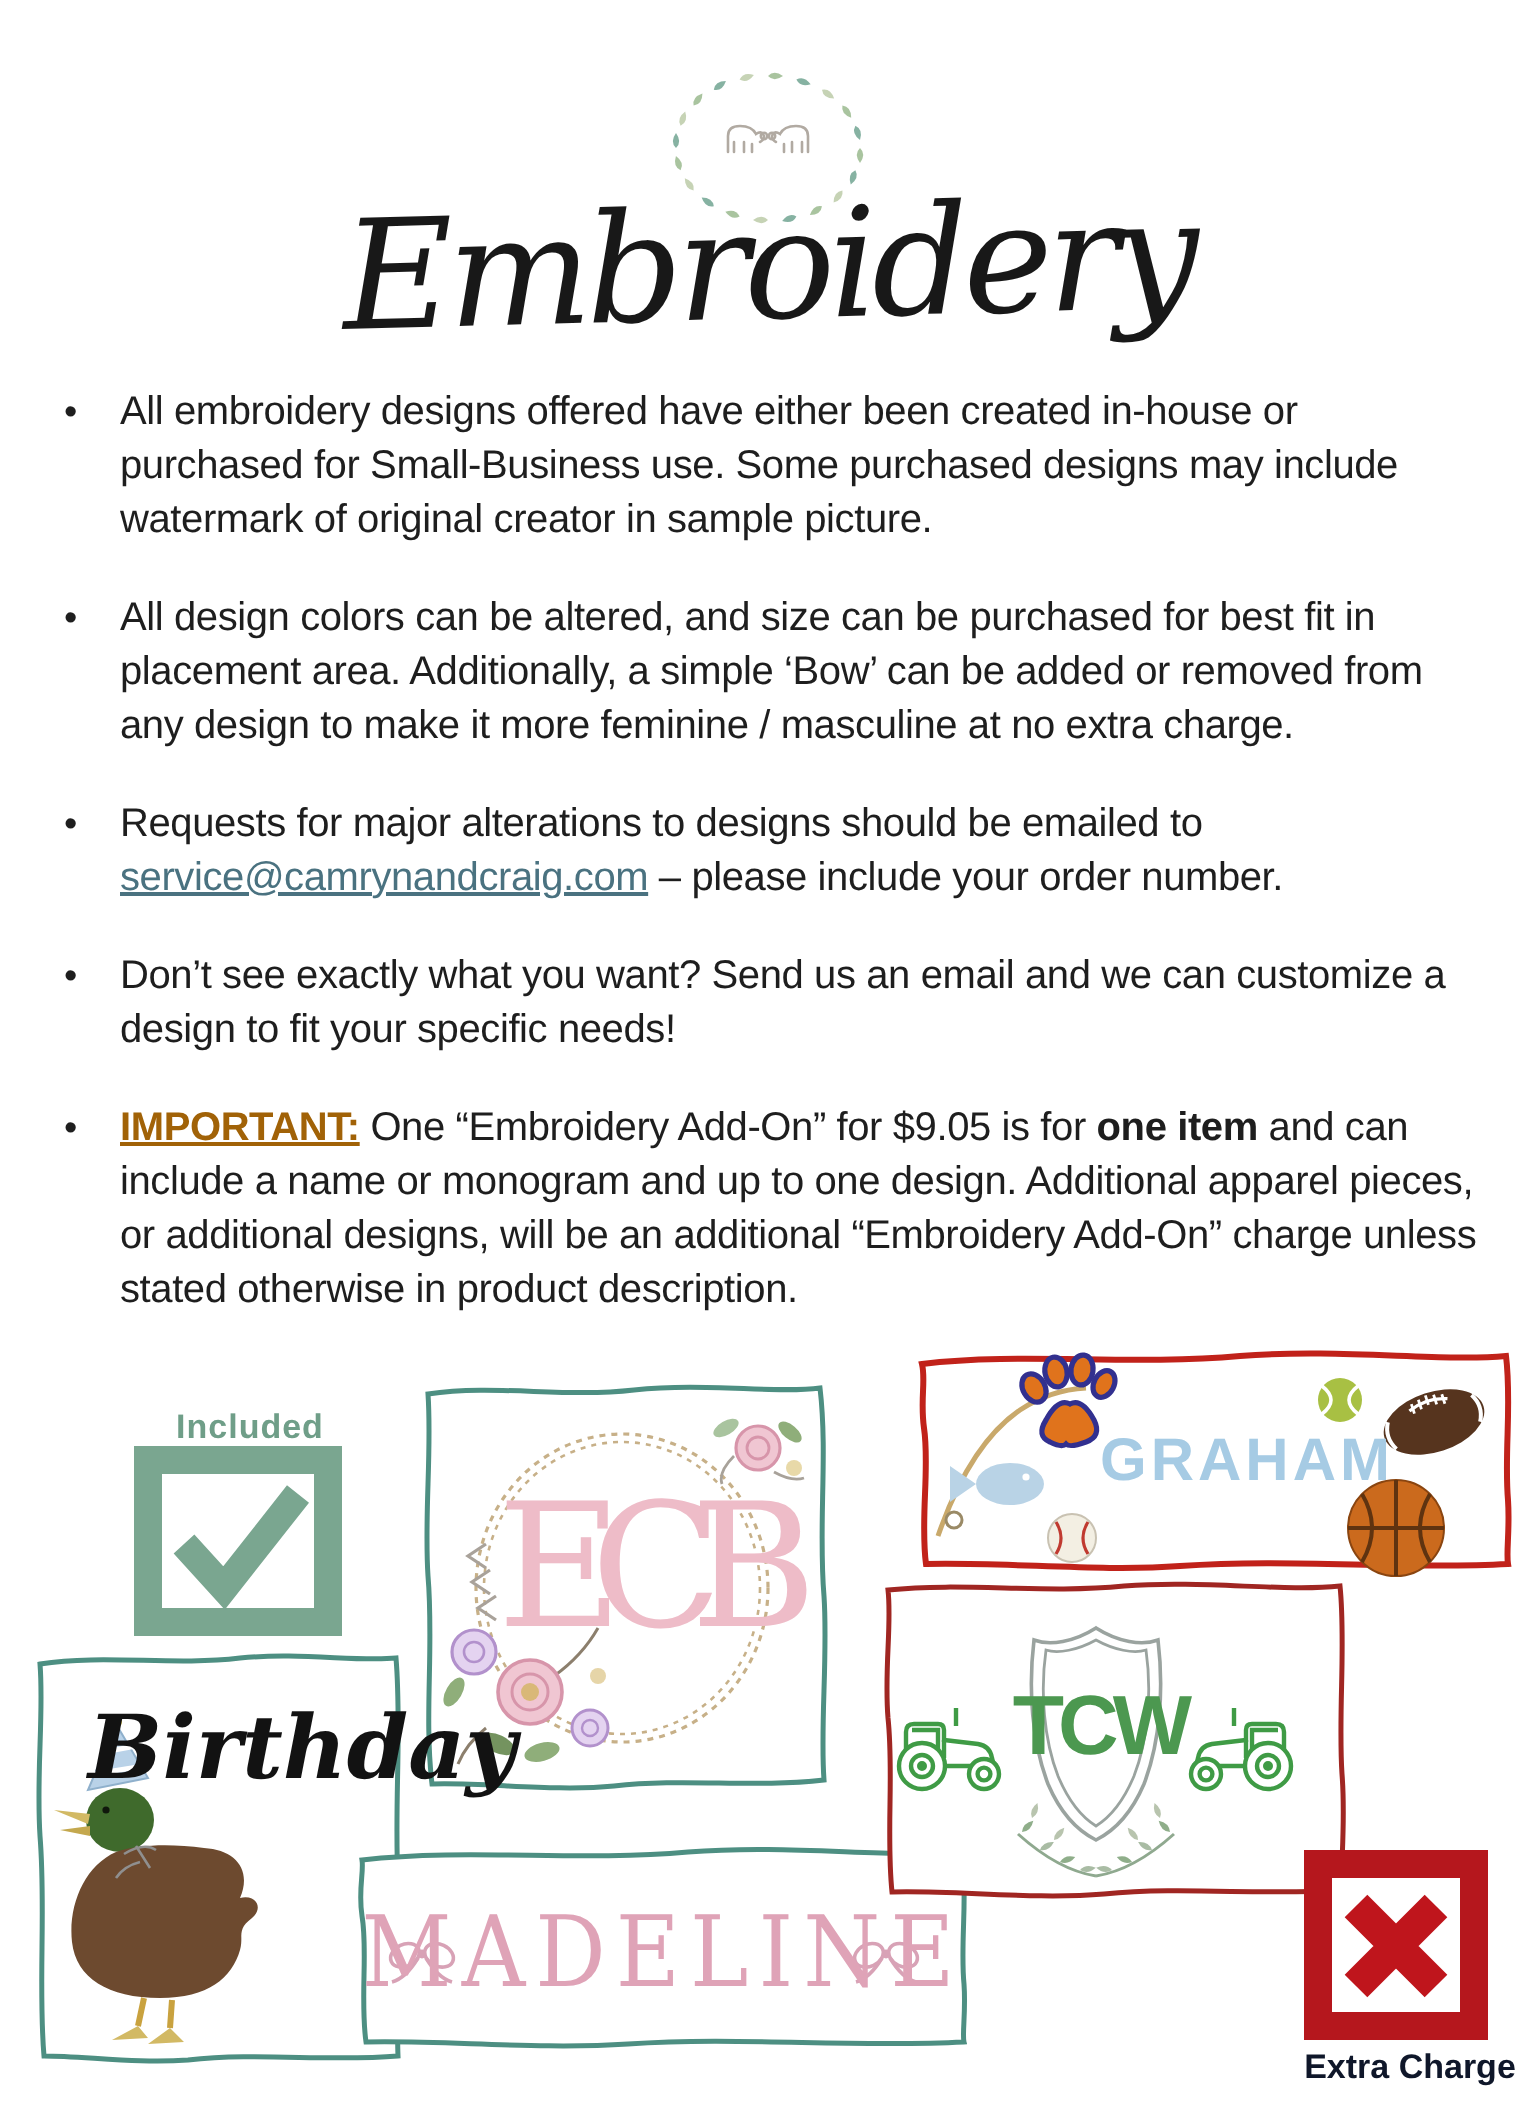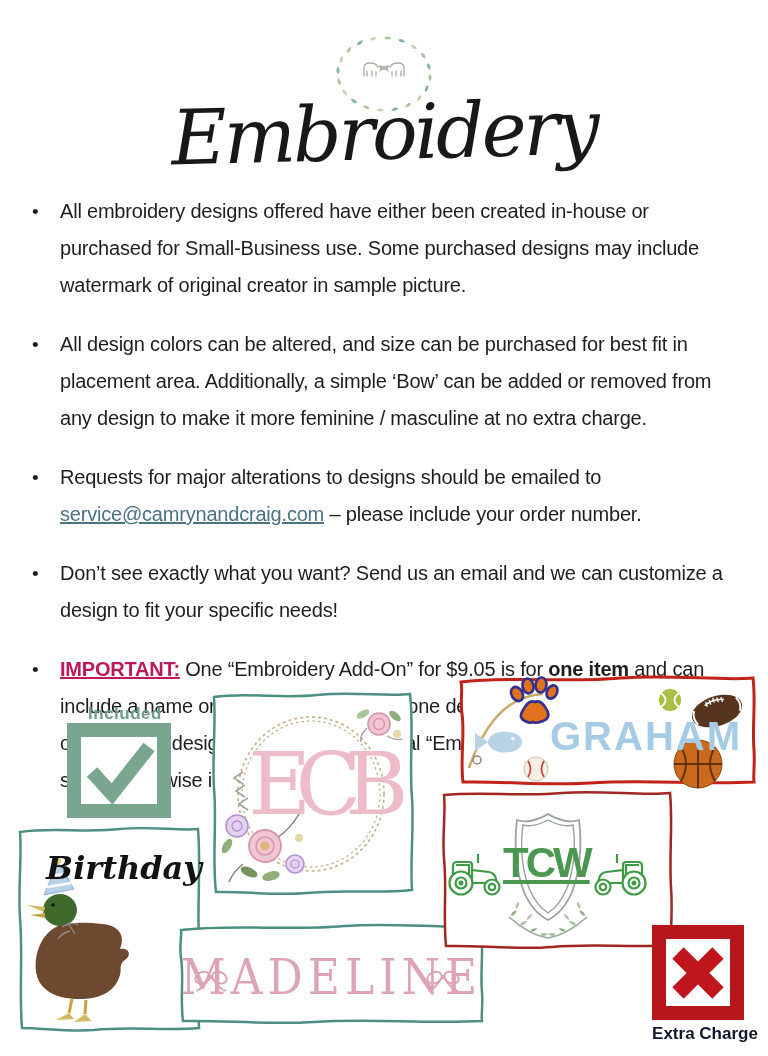--- a/index.html
+++ b/index.html
@@ -11,25 +11,25 @@
   .page-title {
     position:absolute; top:88px; left:0; right:0; text-align:center;
     font-family:"DejaVu Serif", serif; font-style:italic; font-weight:400;
     font-size:76px; color:#181818; letter-spacing:-3px; transform:rotate(-1.5deg);
   }
 
   
   .bullets { position:absolute; left:30px; top:193px; width:714px; list-style:none; }
   .bullets li {
     position:relative; padding-left:30px; margin-bottom:22px;
-    font-size:20px; line-height:37px; letter-spacing:-0.2px; color:#1e1e1e;
+    font-size:20px; line-height:27px; letter-spacing:-0.2px; color:#1e1e1e;
   }
   .bullets li::before { content:"•"; position:absolute; left:2px; top:0; font-size:19px; color:#1e1e1e; }
   .email-link { color:#4a7280; text-decoration:underline;text-align:center; }
-  .important-label { color:#be185d; font-weight:bold; text-decoration:underline;margin-top:36px; }
+  .important-label { color:#a16207; font-weight:bold; text-decoration:underline;margin-top:36px; }
   .bold-text { font-weight:bold; }
 
   
   .collage { position:absolute; inset:0; }
   .frame { position:absolute; }
   .frame svg.border-svg { position:absolute; inset:0; overflow:visible; }
   .overlay-label { position:absolute; white-space:nowrap; }
 
   .included-label {
     left:80px; top:704px; width:90px; text-align:center;
@@ -37,30 +37,30 @@
   }
   .included-box { position:absolute; left:66px; top:722px; }
 
   .ecb-text {
     left:16px; right:0; top:46px; text-align:center;
     font-family:"DejaVu Serif", serif; font-size:86px;
     color:#eebcc8; letter-spacing:-16px;
   }
   .graham-text {
     left:95px; top:42px; width:130px; text-align:center;
-    font-size:40px; font-weight:bold; color:#a6cbe4; letter-spacing:2px;
+    font-size:30px; font-weight:bold; color:#a6cbe4; letter-spacing:2px;
   }
   .tcw-text {
-    left:66px; top:52px; width:90px; text-align:left;
-    font-size:42px; font-weight:bold; color:#4c9850; letter-spacing:-3px;text-decoration:underline;
+    left:66px; top:52px; width:90px; text-align:right;
+    font-size:42px; font-weight:bold; color:#4c9850; letter-spacing:-3px;
   }
   .birthday-1 {
     left:30px; top:26px; width:160px; text-align:center;
     font-family:"DejaVu Serif", serif; font-style:italic; font-weight:bold;
-    font-size:32px; color:#121212;
+    font-size:44px; color:#121212;
   }
   .birthday-2 {
     left:50px; top:80px; width:130px; text-align:center;
     font-family:"DejaVu Serif", serif; font-style:italic; font-weight:bold;
     font-size:34px; color:#121212;
   }
   .madeline-text {
     left:0; right:0; top:28px; text-align:center;
     font-family:"DejaVu Serif", serif; font-size:44px; font-weight:400;
     color:#dfa3b7; letter-spacing:5px; transform:scaleY(1.12); transform-origin:top;

